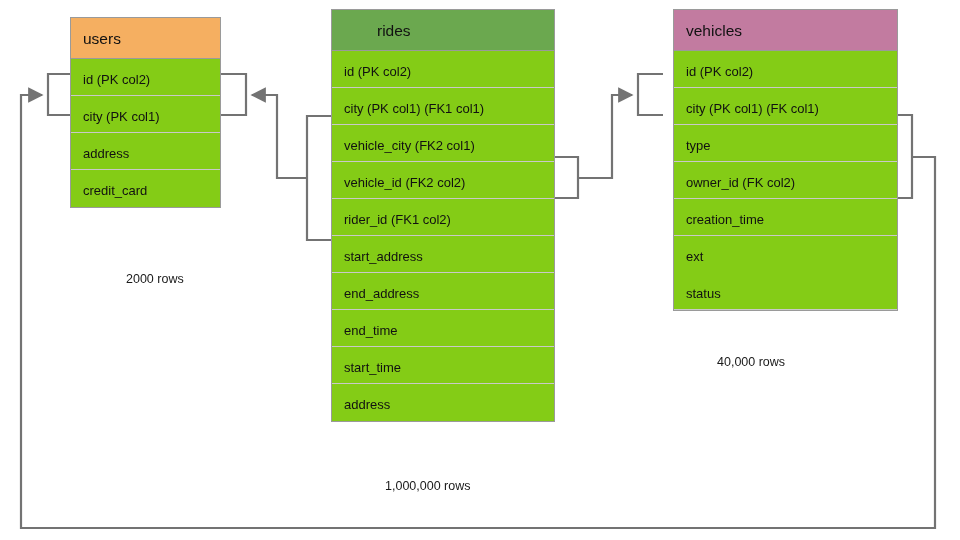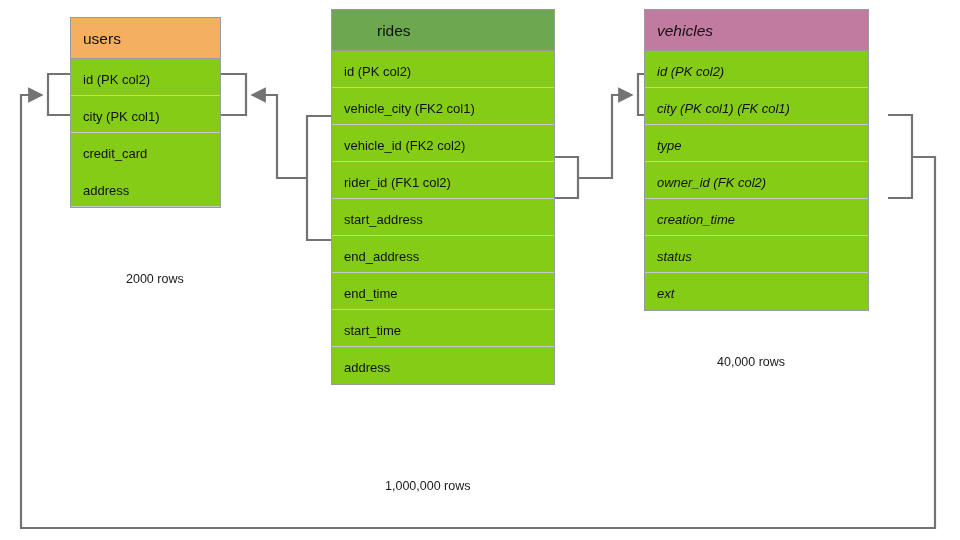--- a/index.html
+++ b/index.html
@@ -101,44 +101,45 @@
       <path d="M 888 115 L 912 115 L 912 198 L 888 198"></path>
 
       <path marker-end="url(#arrow-right)" d="M 912 157 L 935 157 L 935 528 L 21 528 L 21 95 L 42 95"></path>
     </g>
   </svg>
 
   <div class="table-box" style="left:70px; top:9px; width:151px;margin-top:8px;">
     <div class="tbl-header" style="background:#f5af61;">users</div>
     <div class="tbl-field">id (PK col2)</div>
     <div class="tbl-field">city (PK col1)</div>
+    <div class="tbl-field">address</div>
     <div class="tbl-field last">credit_card</div>
-    <div class="tbl-field">address</div>
   </div>
   <div class="row-count" style="left:82px; top:272px;">2000 rows</div>
 
   <div class="table-box" style="left:331px; top:9px; width:224px;">
     <div class="tbl-header" style="background:#6ba84f;padding-left:45px;">rides</div>
     <div class="tbl-field">id (PK col2)</div>
+    <div class="tbl-field">city (PK col1) (FK1 col1)</div>
     <div class="tbl-field">vehicle_city (FK2 col1)</div>
     <div class="tbl-field">vehicle_id (FK2 col2)</div>
     <div class="tbl-field">rider_id (FK1 col2)</div>
     <div class="tbl-field">start_address</div>
     <div class="tbl-field">end_address</div>
     <div class="tbl-field">end_time</div>
     <div class="tbl-field">start_time</div>
     <div class="tbl-field last">address</div>
   </div>
   <div class="row-count" style="left:341px; top:479px;">1,000,000 rows</div>
 
-  <div class="table-box" style="left:644px; top:9px; width:225px;font-style:italic;">
+  <div class="table-box" style="left:673px; top:9px; width:225px;">
     <div class="tbl-header" style="background:#c27ba0;">vehicles</div>
     <div class="tbl-field">id (PK col2)</div>
     <div class="tbl-field">city (PK col1) (FK col1)</div>
     <div class="tbl-field">type</div>
     <div class="tbl-field">owner_id (FK col2)</div>
     <div class="tbl-field">creation_time</div>
+    <div class="tbl-field last">ext</div>
     <div class="tbl-field">status</div>
-    <div class="tbl-field last">ext</div>
   </div>
   <div class="row-count" style="left:673px; top:355px;">40,000 rows</div>
 
 </div>
 
 </body></html>

